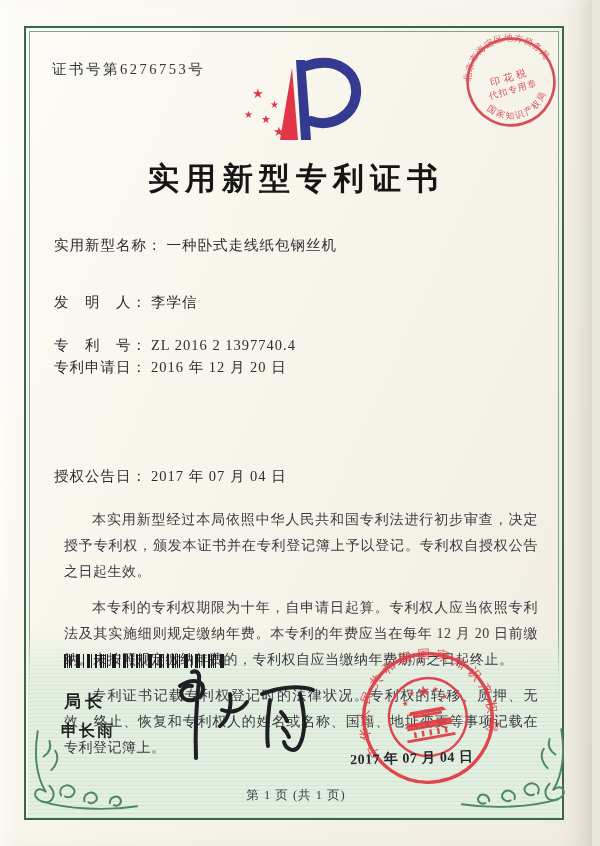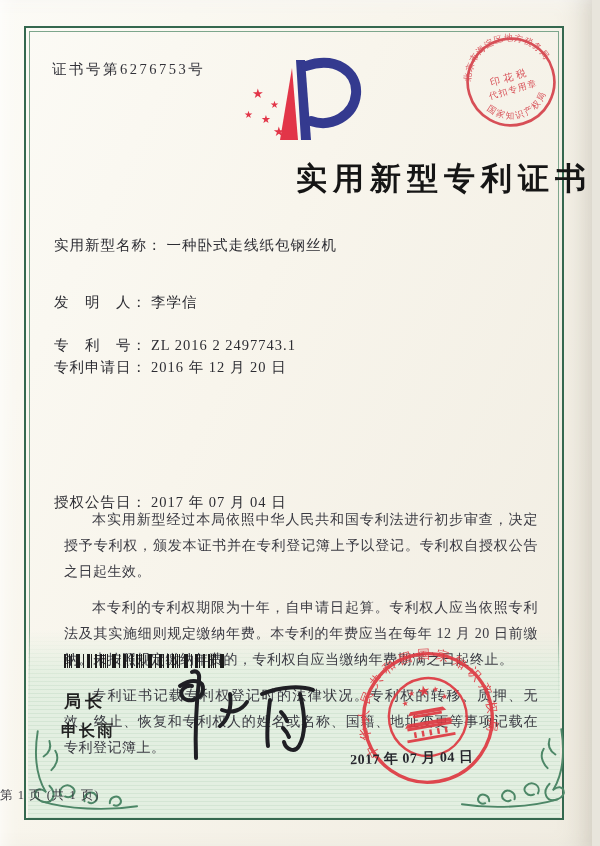--- a/index.html
+++ b/index.html
@@ -36,21 +36,21 @@
     opacity:.7;
     -webkit-mask-image:linear-gradient(180deg,transparent 0,black 60px);
             mask-image:linear-gradient(180deg,transparent 0,black 60px);
   }
   .cert-no{
     position:absolute;left:52px;top:60px;font-size:14.5px;color:#33333a;
     letter-spacing:2.5px;z-index:2;
   }
   .logo{position:absolute;left:232px;top:54px;z-index:2;}
   .title{
-    position:absolute;left:0;right:0;top:158px;text-align:right;
+    position:absolute;left:0;right:0;top:158px;text-align:center;
     font-size:31px;font-weight:700;letter-spacing:6px;color:#151515;z-index:2;
   }
   .row{
     position:absolute;left:54px;right:38px;font-size:14.5px;color:#2d2d33;
     letter-spacing:1px;z-index:2;white-space:nowrap;
   }
   .row .lbl{margin-right:4px;}
   .paras{
     position:absolute;left:54px;top:497px;width:494px;z-index:2;
     font-size:14px;line-height:26px;color:#3a3a42;text-align:justify;
@@ -75,21 +75,21 @@
   }
   .signature{position:absolute;left:150px;top:660px;z-index:3;}
   .tax-stamp{position:absolute;left:461px;top:32px;z-index:2;transform:rotate(-16deg);opacity:.92;}
   .office-seal{position:absolute;left:355px;top:645px;z-index:3;transform:rotate(-10deg);opacity:.93;}
   .issue-date{
     position:absolute;left:350px;top:749px;width:170px;z-index:4;
     font-size:14px;font-weight:600;color:#26262d;letter-spacing:.5px;
     transform:rotate(-1.5deg);white-space:nowrap;
   }
   .footer{
-    position:absolute;left:0;right:0;top:787px;z-index:2;
+    position:absolute;left:0;right:0;top:787px;text-align:center;z-index:2;
     font-size:12.5px;color:#3d3d44;letter-spacing:1px;
   }
   .flourish{position:absolute;z-index:1;}
   .flourish.bl{left:28px;top:702px;}
   .flourish.br{left:459px;top:700px;transform:scaleX(-1);}
 </style>
 </head>
 <body>
 
 <div class="stage">
@@ -160,26 +160,26 @@
 
   <div class="title">实用新型专利证书</div>
 
   <div class="row" style="top:236px">
     <span class="lbl">实用新型名称：</span><span>一种卧式走线纸包钢丝机</span>
   </div>
   <div class="row" style="top:293px">
     <span class="lbl">发　明　人：</span><span>李学信</span>
   </div>
   <div class="row" style="top:336px">
-    <span class="lbl">专　利　号：</span><span>ZL 2016 2 2497743.1</span>
+    <span class="lbl">专　利　号：</span><span>ZL 2016 2 1397740.4</span>
   </div>
   <div class="row" style="top:358px">
     <span class="lbl">专利申请日：</span><span>2016 年 12 月 20 日</span>
   </div>
-  <div class="row" style="top:493px">
+  <div class="row" style="top:467px">
     <span class="lbl">授权公告日：</span><span>2017 年 07 月 04 日</span>
   </div>
 
   <div class="paras">
     <p>本实用新型经过本局依照中华人民共和国专利法进行初步审查，决定授予专利权，颁发本证书并在专利登记簿上予以登记。专利权自授权公告之日起生效。</p>
     <p>本专利的专利权期限为十年，自申请日起算。专利权人应当依照专利法及其实施细则规定缴纳年费。本专利的年费应当在每年 12 月 20 日前缴纳。未按照规定缴纳年费的，专利权自应当缴纳年费期满之日起终止。</p>
     <p>专利证书记载专利权登记时的法律状况。专利权的转移、质押、无效、终止、恢复和专利权人的姓名或名称、国籍、地址变更等事项记载在专利登记簿上。</p>
   </div>
 
   <div class="barcode"></div>

